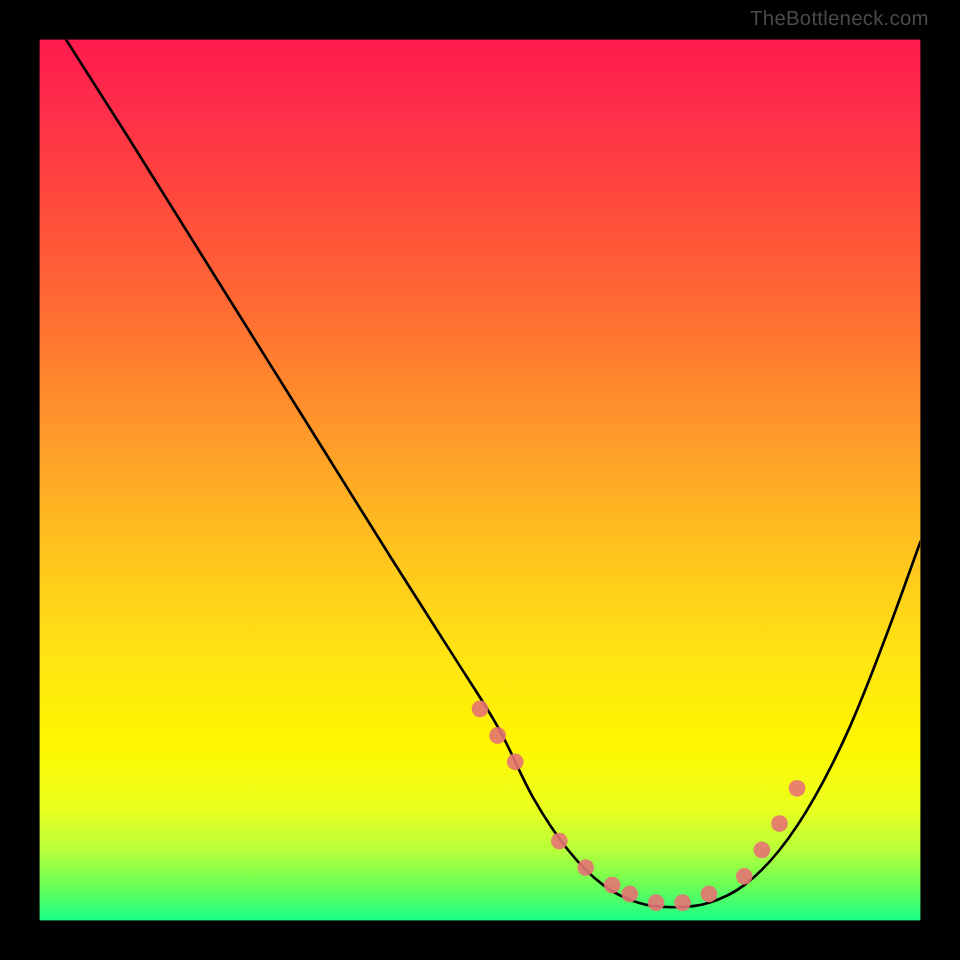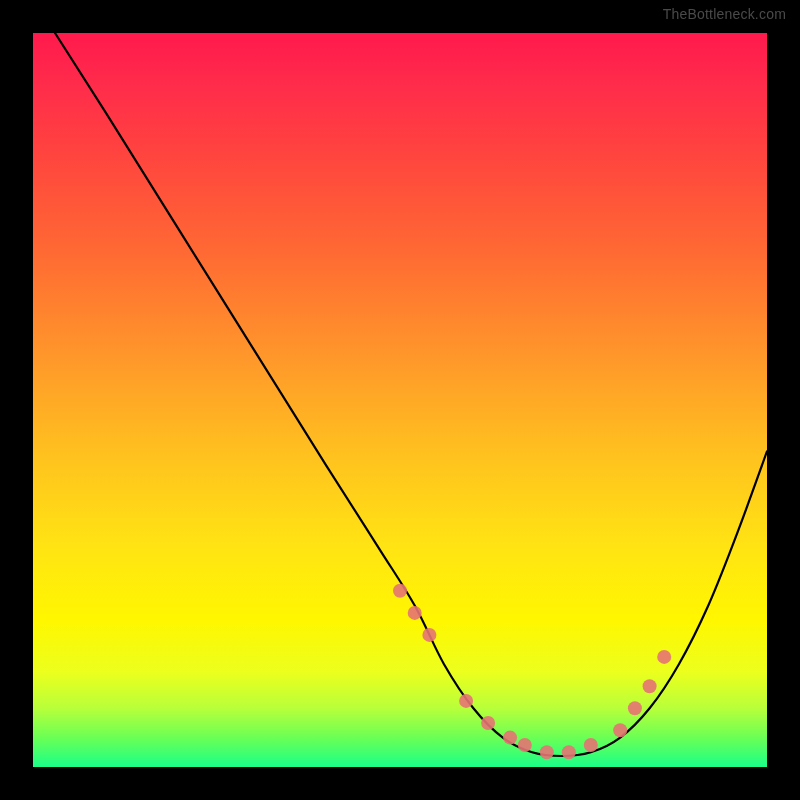--- a/index.html
+++ b/index.html
@@ -36,23 +36,23 @@
       #fff700 80%,
       #ecff1d 87%,
       #b8ff3a 92%,
       #6bff55 96%,
       #1bff88 100%
     );
   }
   .watermark {
     position: absolute;
     top: 6px;
-    right: 14px;
+    right: 26px;
     color: #4a4a4a;
-    font-size: 14px;
+    font-size: 17px;
     font-weight: 500;
     letter-spacing: 0.2px;
   }
   svg.curve {
     position: absolute;
     left: 0;
     top: 0;
     width: 734px;
     height: 734px;
   }

